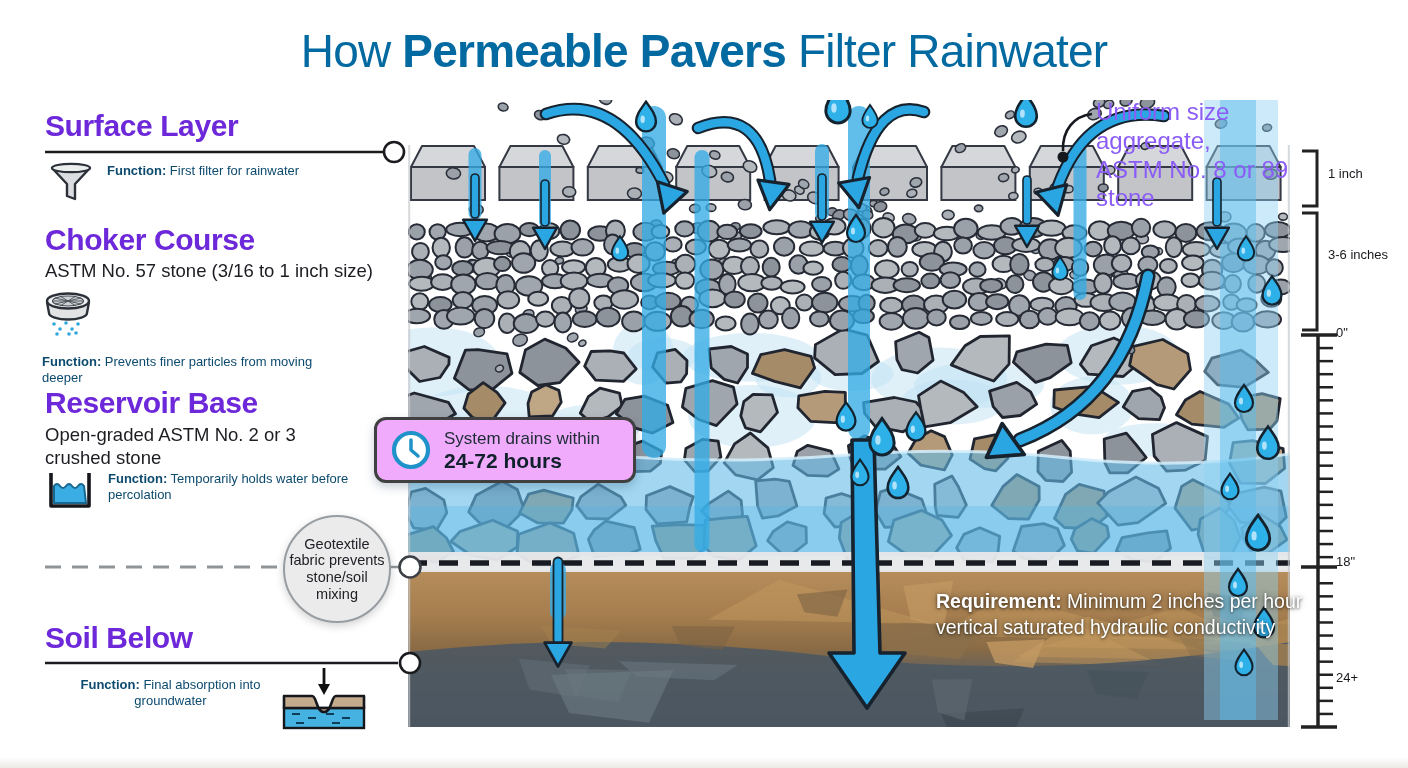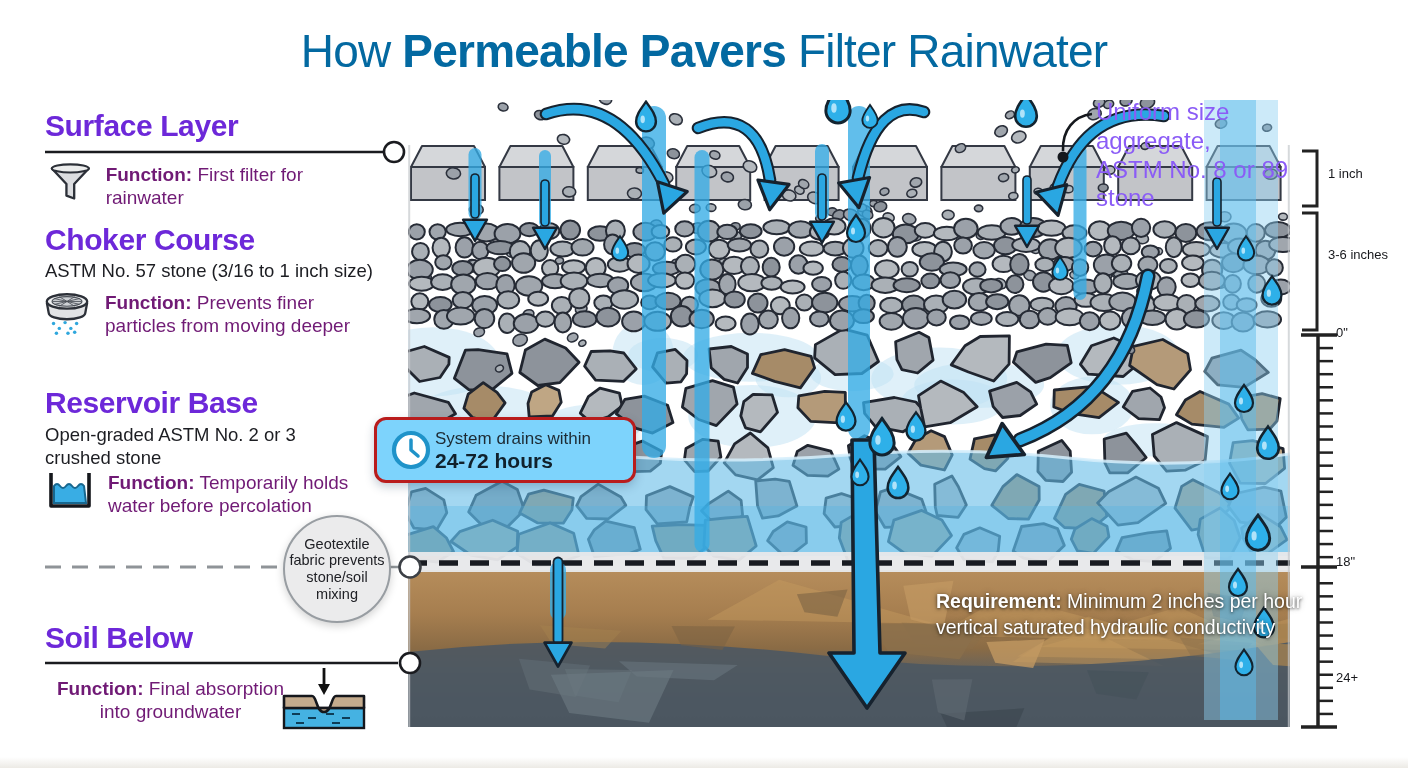--- a/index.html
+++ b/index.html
@@ -7,28 +7,28 @@
          font-family:"Liberation Sans","DejaVu Sans",sans-serif;color:#15161a;}
   svg{display:block;}
   .abs{position:absolute;}
   
   #title{left:0;top:24px;width:1408px;text-align:center;font-size:46px;letter-spacing:-0.8px;color:#0369a1;font-weight:400;}
   #title b{font-weight:800;}
   
   .sec-heading{font-size:30px;font-weight:700;letter-spacing:-0.4px;color:#6d28d9;}
   .sec-sub{font-size:18.5px;color:#1c1d22;line-height:1.22;}
   .fn-row{display:flex;align-items:flex-start;gap:13px;}
-  .fn-text{font-size:19px;line-height:1.22;color:#701a75;padding-top:3px;}
+  .fn-text{font-size:13px;line-height:1.22;color:#0c4a6e;padding-top:3px;}
   .fn-text b{font-weight:800;}
   
   .meas{font-size:13px;font-weight:500;color:#17181c;line-height:1.12;}
   #aggregate-note{font-size:24px;line-height:1.2;color:#8b5cf6;}
   
-  #drain-callout{left:374px;top:417px;width:232px;background:#7dd3fc;border:3px solid #b91c1c;border-radius:12px;
-    box-shadow:0 4px 10px rgba(30,60,90,.25);display:flex;align-items:center;gap:2px;padding:8px 12px;}
+  #drain-callout{left:374px;top:417px;width:232px;background:#f0abfc;border:3px solid #404040;border-radius:12px;
+    box-shadow:0 4px 10px rgba(30,60,90,.25);display:flex;align-items:center;gap:11px;padding:8px 12px;}
   #drain-callout .l1{font-size:17px;color:#1d2b34;line-height:1.25;}
   #drain-callout .l2{font-size:21px;font-weight:800;color:#10212c;line-height:1.1;}
   
   #geotextile-bubble{left:283px;top:515px;width:104px;height:104px;border-radius:50%;background:#ebebec;
     border:2.5px solid #989da2;box-shadow:0 3px 8px rgba(0,0,0,.18);display:flex;flex-direction:column;
     justify-content:center;align-items:center;font-size:14.5px;font-weight:500;color:#202126;line-height:1.15;text-align:right;}
   
   #requirement{left:916px;top:588px;width:384px;font-size:19.5px;line-height:1.35;color:#fff;
     text-shadow:0 1px 3px rgba(0,0,0,.6),0 0 6px rgba(0,0,0,.35);margin-left:20px;}
   #requirement b{font-weight:800;}
@@ -745,21 +745,21 @@
   <div class="abs fn-row" style="left:48px;top:160px;width:330px;">
     <svg width="46" height="46" viewBox="0 0 46 46">
       <path d="M4,8 L42,8 L27,24 L27,39 L19,36 L19,24 Z" fill="#dcdde0" stroke="#2c3038" stroke-width="2.4" stroke-linejoin="round"></path>
       <ellipse cx="23" cy="8" rx="19" ry="4.2" fill="#eceded" stroke="#2c3038" stroke-width="2.2"></ellipse>
     </svg>
     <div class="fn-text"><b>Function:</b><span> First filter for rainwater</span></div>
   </div>
 
   <div class="abs sec-heading" style="left:45px;top:223px;">Choker Course</div>
   <div class="abs sec-sub" style="left:45px;top:260px;width:340px;">ASTM No. 57 stone (3/16 to 1 inch size)</div>
-  <div class="abs fn-row" style="left:42px;top:288px;width:335px;">
+  <div class="abs fn-row" style="left:42px;top:288px;width:335px;flex-direction:column;">
     <svg width="52" height="50" viewBox="0 0 52 50">
       <path d="M5,14 L7,25 A19,6.5 0 0 0 45,25 L47,14" fill="#e2e3e5" stroke="#2c3038" stroke-width="2.4"></path>
       <ellipse cx="26" cy="13" rx="21" ry="7.5" fill="#eef0f1" stroke="#2c3038" stroke-width="2.4"></ellipse>
       <ellipse cx="26" cy="13" rx="15.5" ry="5" fill="#cdd0d4" stroke="#4a4f57" stroke-width="1.2"></ellipse>
       <path d="M13,10 L39,16 M13,16 L39,10 M18,8 L34,18 M18,18 L34,8 M11,13 L41,13" stroke="#4a4f57" stroke-width="0.9" fill="none"></path>
       <g fill="#2fa7dd">
         <circle cx="12" cy="36" r="1.8"></circle>
           <circle cx="18" cy="41" r="1.8"></circle>
           <circle cx="24" cy="35" r="1.8"></circle>
         <circle cx="30" cy="41" r="1.8"></circle>

